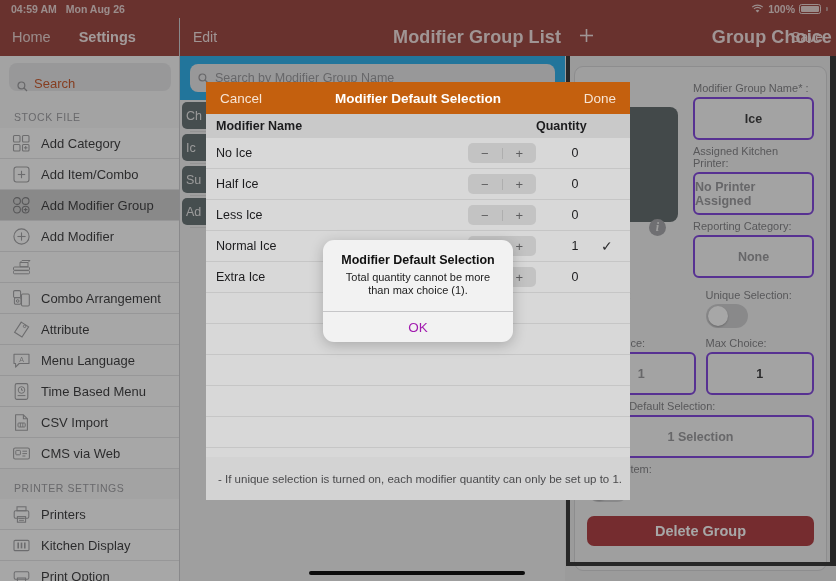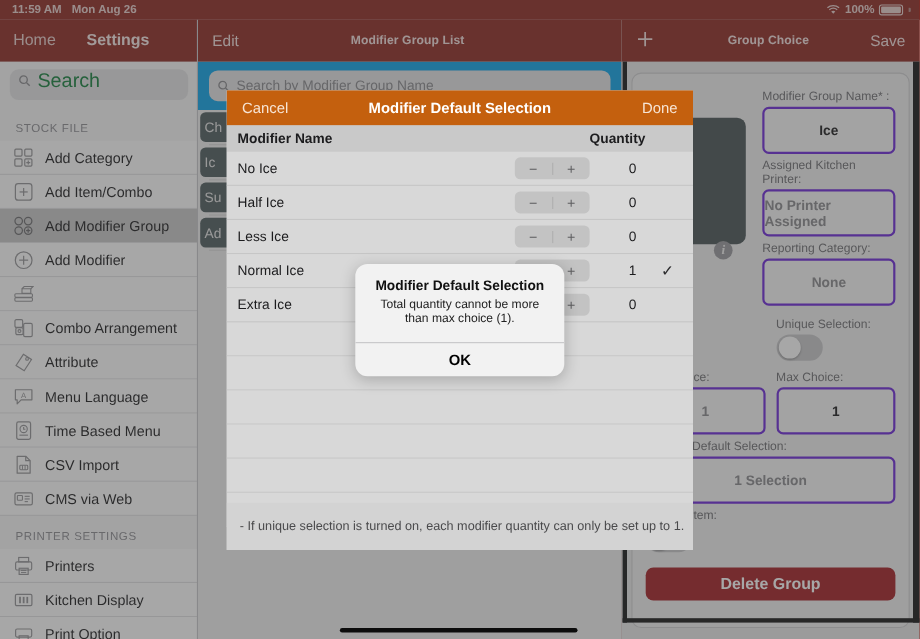--- a/index.html
+++ b/index.html
@@ -29,34 +29,34 @@
   .batt::after{ content:""; position:absolute; left:1px; top:1px; bottom:1px; right:1px; background:#e8cfcd; border-radius:1px;}
   .batt-cap{ width:2px;height:4px;background:#b48784;border-radius:0 1px 1px 0;display:inline-block;margin-left:1px;}
 
   
   .col-side { position:absolute; left:0; top:18px; width:180px; height:563px; background:#f7f7f7; }
   .col-mid  { position:absolute; left:180px; top:18px; width:385px; height:563px; background:#ffffff; }
   .col-right{ position:absolute; left:565px; top:18px; width:271px; height:563px; background:#e9e9ea; }
 
   
   .navbar { height:38px; background:#8e2a24; display:flex; align-items:center; position:relative; color:#f2dedc; }
-  .navbar .nav-title { position:absolute; left:0; right:4px; text-align:center; font-size:11px; font-weight:bold; letter-spacing:.1px;}
+  .navbar .nav-title { position:absolute; left:0; right:4px; text-align:right; font-size:18px; font-weight:bold; letter-spacing:.1px;}
   .navbar .nav-left { position:absolute; left:13px; font-size:14px; }
   .navbar .nav-right{ position:absolute; right:13px; font-size:14px; }
   .side-nav { display:flex; align-items:center; gap:0; padding-left:12px; }
   .side-nav .item { font-size:14.5px; color:#e7cecb; margin-right:28px; }
   .side-nav .item.sel { font-weight:bold; color:#f6e7e5; }
 
   .col-side::after{content:"";position:absolute;right:0;top:0;width:1px;height:100%;background:#c9c9cc;}
 
   
   .searchwrap { padding:7px 9px 7px 9px; background:#f7f7f7; }
   .searchbox {
-    height:28px; border-radius:8px; background:#e4e4e6; display:flex; align-items:flex-start;
-    padding:0 8px; gap:6px; color:#15803d; font-size:18px;
+    height:28px; border-radius:8px; background:#e4e4e6; display:flex; align-items:flex-end;
+    padding:0 8px; gap:6px; color:#c2410c; font-size:13px;
   }
   .mid-searchwrap { padding:8px 10px; background:#0ea5e9; }
   .mid-searchbox{
     height:28px; border-radius:8px; background:#e4e4e6; display:flex; align-items:center;
     padding:0 8px; gap:6px; color:#8a8a8e; font-size:12.5px;
   }
   .mag { width:11px; height:11px; flex:0 0 auto; }
 
   
   .side-list { height:497px; overflow:hidden; background:#fff; }
@@ -162,36 +162,36 @@
     position:absolute; left:323px; top:240px; width:190px; height:102px;
     background:#f2f2f2; border-radius:11px; overflow:hidden;
     box-shadow:0 3px 14px rgba(0,0,0,.22);
     text-align:center;
   }
   .alert .a-title{ font-size:12.5px; font-weight:bold; color:#111; margin-top:13px; }
   .alert .a-msg{ font-size:11px; color:#222; margin-top:4px; line-height:13px; padding:0 13px;text-align:center;}
   .alert .a-sep{ position:absolute; bottom:30px; left:0; width:100%; height:1px; background:#c6c6c8; }
   .alert .a-ok{
     position:absolute; bottom:0; left:0; width:100%; height:30px; display:flex;
-    align-items:center; justify-content:center; font-size:13.5px; color:#000000; font-weight:bold;text-align:center;
+    align-items:center; justify-content:center; font-size:13.5px; color:#a21caf; font-weight:normal;text-align:center;
   }
 
   
   .home-ind{ position:absolute; left:309px; bottom:6px; width:216px; height:4px; background:#0c0c0c; border-radius:2px;}
   
   .dkline-v{ position:absolute; background:#161616; }
 </style>
 </head>
 <body>
 
 <div class="screen">
 
   <div class="statusbar">
     <div class="sb-left">
-      <span>11:59 AM</span>
+      <span>04:59 AM</span>
       <span>Mon Aug 26</span>
     </div>
     <div class="sb-right">
       <span class="wifi-icon">
         <svg width="13" height="10" viewBox="0 0 13 10">
           <path d="M6.5 8.6 L4.6 6.4 A3.1 3.1 0 0 1 8.4 6.4 Z" fill="#e8cfcd"></path>
           <path d="M2.9 4.9 A5.6 5.6 0 0 1 10.1 4.9" stroke="#e8cfcd" stroke-width="1.2" fill="none"></path>
           <path d="M1.2 3.1 A8 8 0 0 1 11.8 3.1" stroke="#e8cfcd" stroke-width="1.2" fill="none"></path>
         </svg>
       </span>

